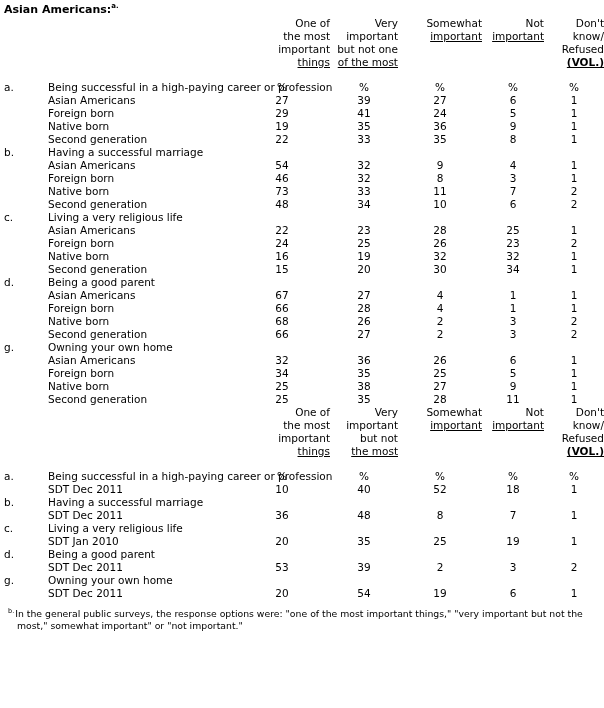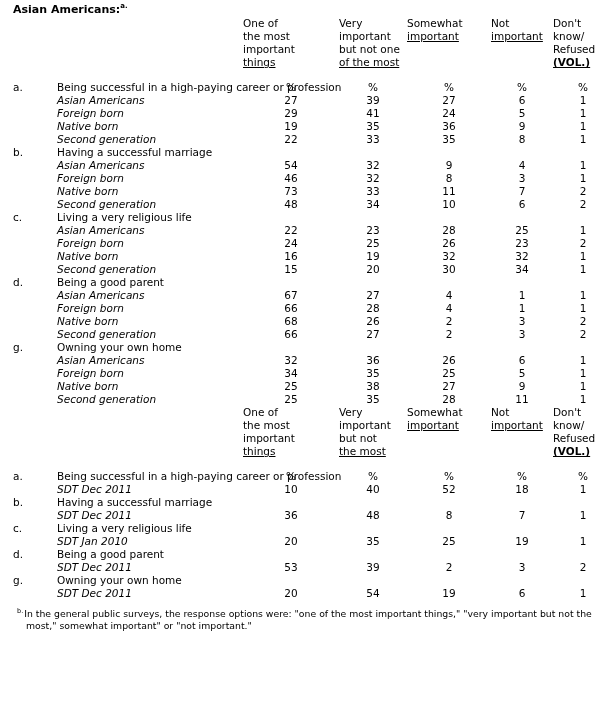--- a/index.html
+++ b/index.html
@@ -3,33 +3,33 @@
 <meta charset="utf-8">
 <style>
   * { box-sizing: border-box; }
   html,body { margin:0; padding:0; background:#fff; }
   body {
     width:604px; height:708px; overflow:hidden;
     color:#000;
     font-family:"DejaVu Sans","Liberation Sans",sans-serif;
     font-size:10.5px; line-height:13px;
   }
-  .page { padding:3px 0 0 4px;margin-left:9px; }
+  .page { padding:3px 0 0 4px; }
   .sect-title { font-weight:bold; font-size:11px; line-height:14px; height:14px; }
   sup.mk { font-size:7px; line-height:0; vertical-align:super; }
   table.t { border-collapse:collapse; table-layout:fixed; width:600px; }
   table.t td { padding:0; line-height:13px; vertical-align:top; overflow:visible; white-space:nowrap; }
-  td.hc { text-align:left; vertical-align:bottom; height:64px; padding-bottom:2px; }
+  td.hc { text-align:right; vertical-align:bottom; height:64px; padding-bottom:2px; }
   .ht { white-space:pre-line; }
   .hu { white-space:nowrap; }
   .u  { text-decoration:underline; }
   .b  { font-weight:bold; }
   td.lt { padding-left:14px; vertical-align:bottom; }
   td.lb { white-space:pre-line; }
-  td.sub { padding-left:20px; font-style:italic; }
+  td.sub { padding-left:20px; }
   td.v  { text-align:center; vertical-align:middle; }
   .fn { margin:10px 0 0 0; font-size:9.3px; line-height:11.5px; padding-left:13px; text-indent:-9px; width:596px; white-space:normal; }
   .fn sup { font-size:6.5px; line-height:0; vertical-align:super; margin-right:1px; }
   .gp-gap { margin-top:13px; }
 </style>
 </head>
 <body>
 
 <div class="page">
 

